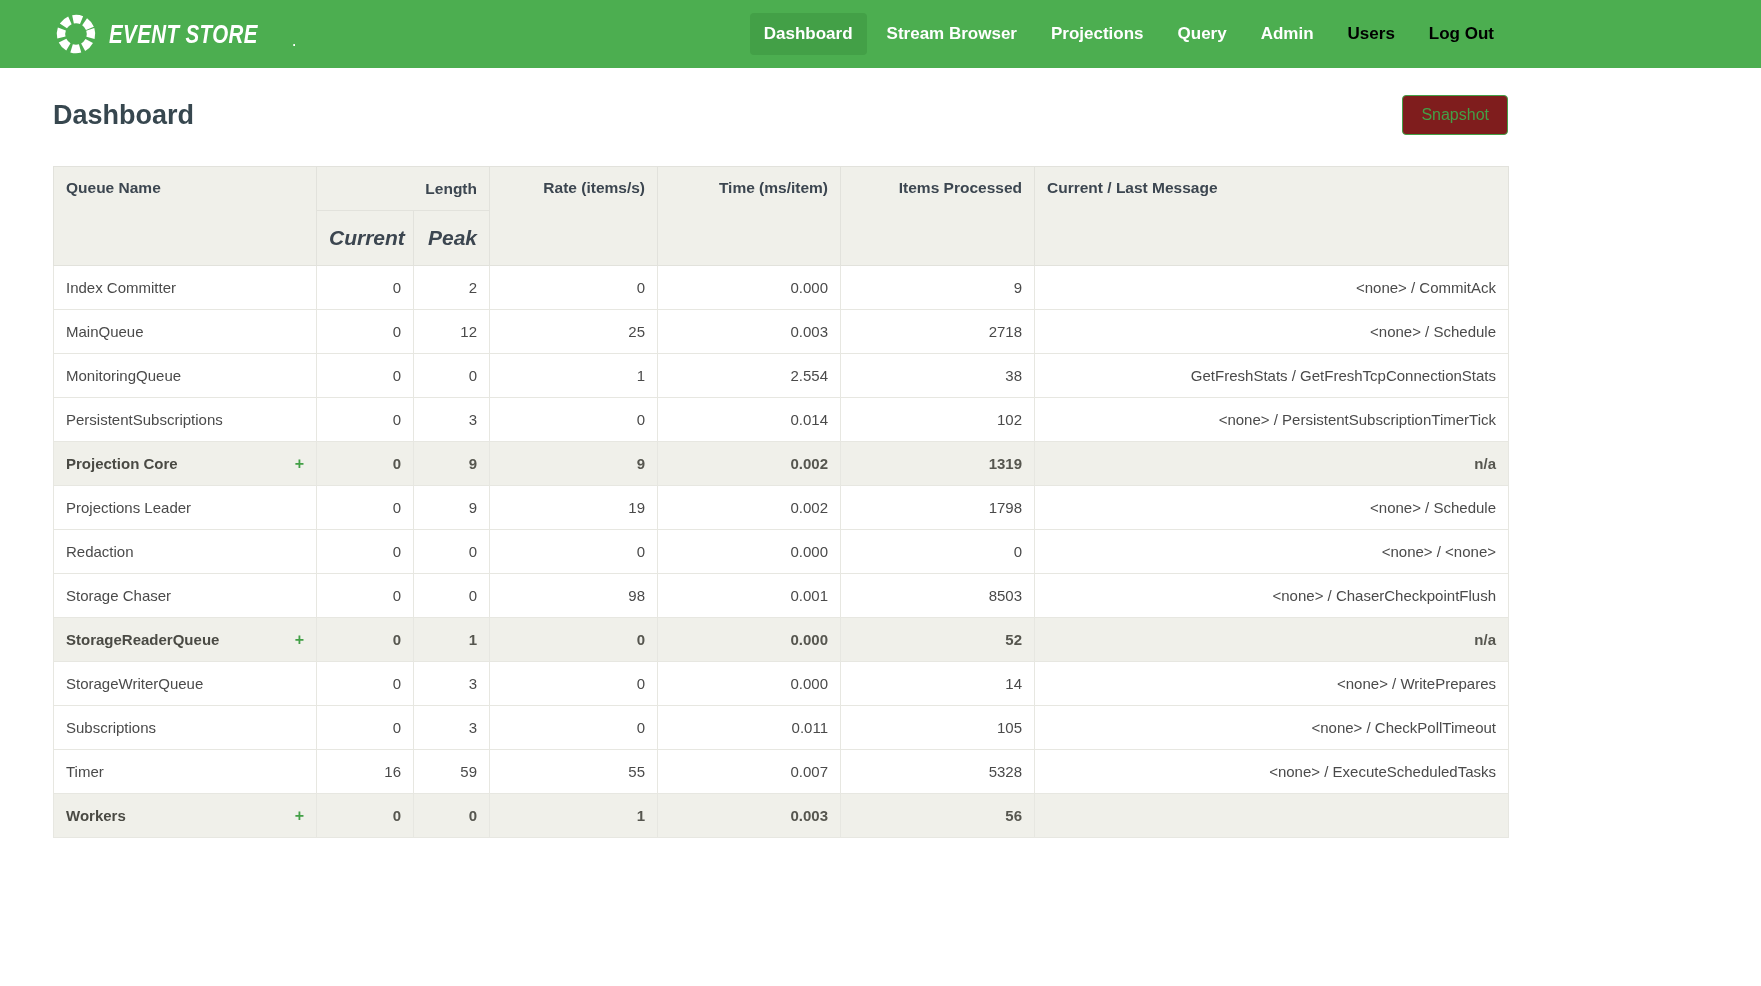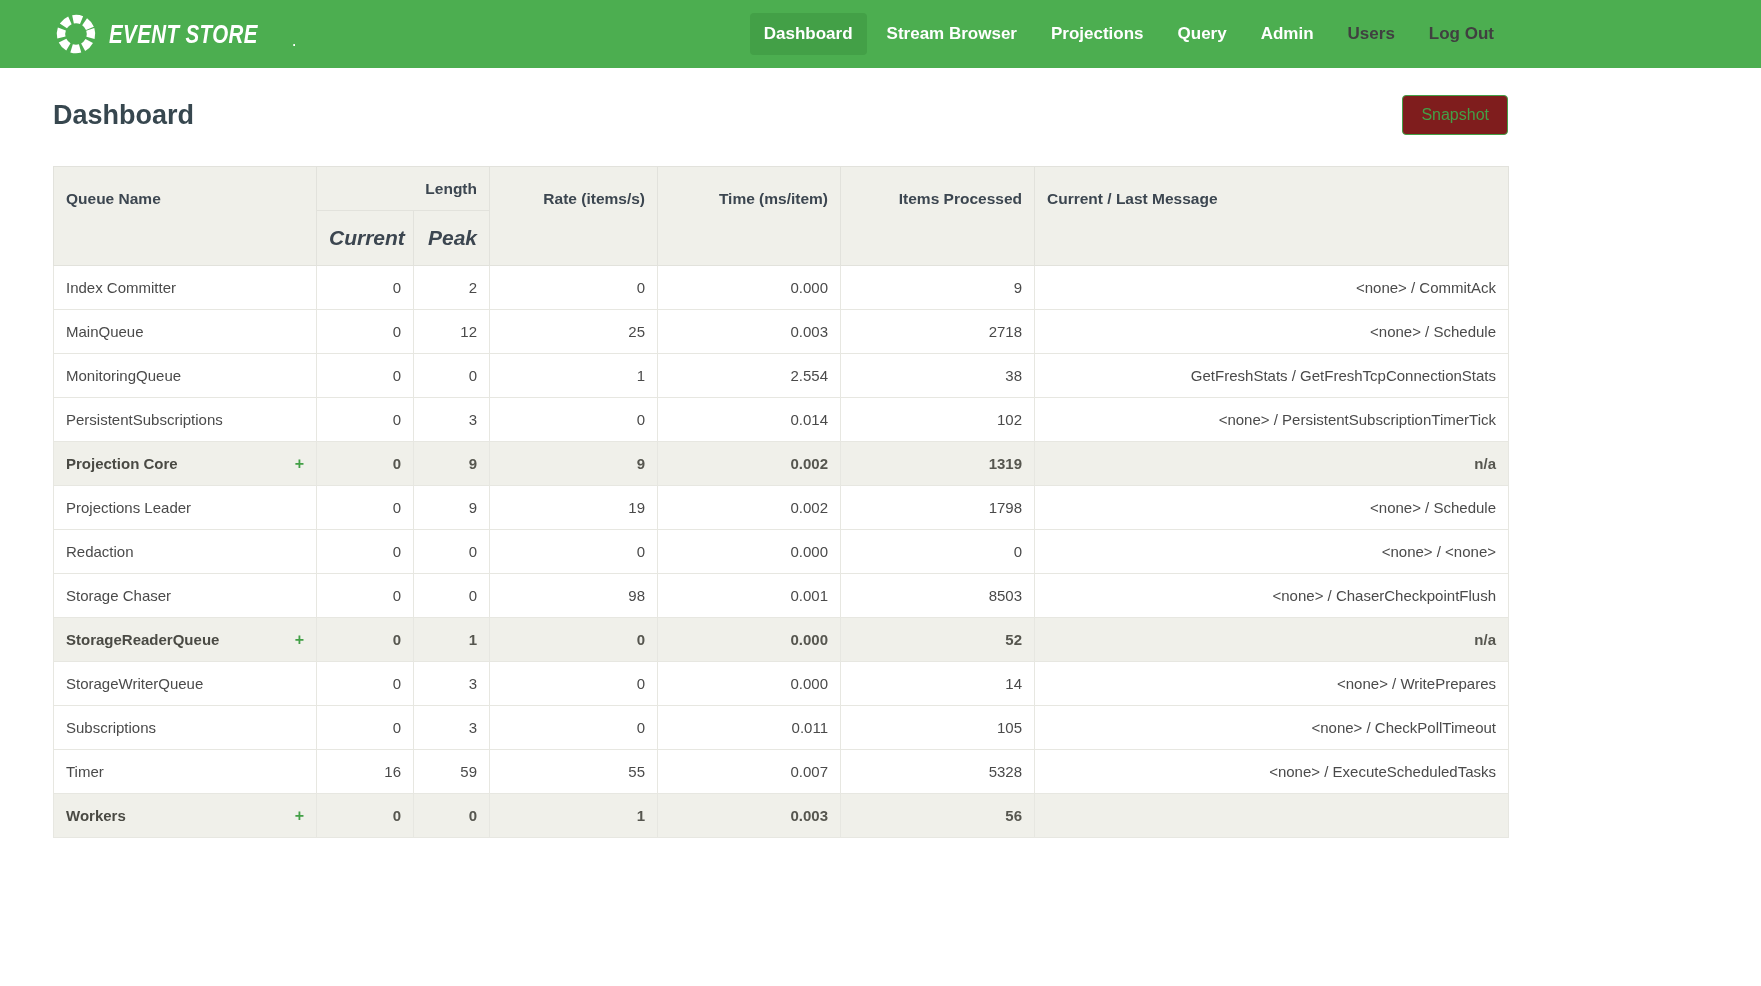--- a/index.html
+++ b/index.html
@@ -11,39 +11,39 @@
   .nav-inner { width:1455px; margin-left:53px; display:flex; align-items:center; }
   .brand { display:flex; align-items:center; gap:10px; cursor:pointer; }
   .brand svg { display:block; }
   .brand-text { color:#fff; font-size:25px; font-weight:700; font-style:italic;
     letter-spacing:0.5px; transform:scaleX(0.82); transform-origin:left center; white-space:nowrap; }
   .brand-dot { color:#fff; font-size:12px; font-weight:700; margin-left:-8px; align-self:flex-end; padding-bottom:8px;}
   .nav-menu { margin-left:auto; display:flex; align-items:center; gap:6px; }
   .nav-item { color:#fff; font-size:17px; font-weight:700; text-decoration:none;
     padding:11px 14px; border-radius:4px; white-space:nowrap; cursor:pointer; }
   .nav-item.active { background:#43a047; }
-  .nav-item.muted { color:#404040; }
+  .nav-item.muted { color:#000000; }
 
   
   .container { width:1455px; margin-left:53px; }
   .page-header { margin-top:27px; display:flex; align-items:center; justify-content:space-between; }
   .page-title { font-size:27px; font-weight:700; color:#37474f; }
   .snapshot-btn { background:#7f1d1d; border:1px solid #43a047; color:#43a047;
     font-family:"Liberation Sans", sans-serif; font-size:16px; padding:10px 18px;
     border-radius:4px; cursor:pointer; }
 
   
   table { margin-top:31px; width:1455px; border-collapse:collapse; table-layout:fixed; }
   thead th { background:#f0f0ea; color:#3c4650; font-size:15.5px; font-weight:700;
     padding:0 12px; border:1px solid #e2e2dc; }
   thead tr.h1 th { height:44px; }
   thead tr.h2 th { height:55px; font-style:italic; font-size:21px; }
   thead { border-bottom:1px solid #c9c9c3; }
   th.al { text-align:left; }  th.ar { text-align:right; }
-  th.top { vertical-align:top; padding-top:23px; }
+  th.top { vertical-align:top; padding-top:12px; }
 
   tbody td { height:44px; font-size:15px; padding:0 12px; border:1px solid #e7e7e1;
     border-left:1px solid #e7e7e1; color:#4a4a4a; background:#fff; }
   td.num, td.msg { text-align:right; }
   td.name-cell { text-align:left; }
   .name-wrap { display:flex; align-items:center; justify-content:space-between; }
   .plus { color:#43a047; font-weight:700; font-size:16px; cursor:pointer; }
   tr:not(.group-row) .plus { visibility:hidden; }
   tr.group-row td { background:#f0f0ea; font-weight:700; color:#56564f; }
   tr.group-row td.name-cell { color:#4a4a44; }

